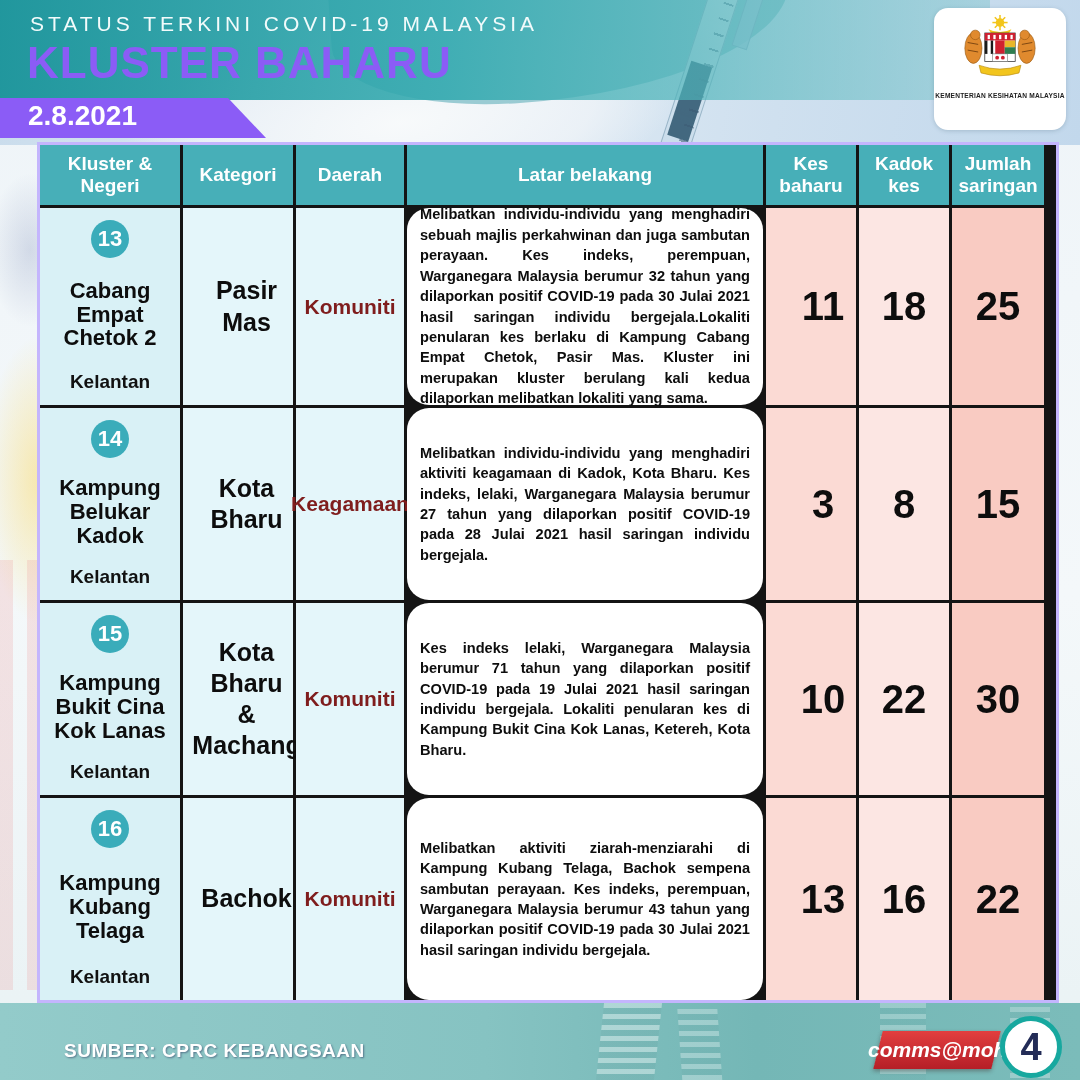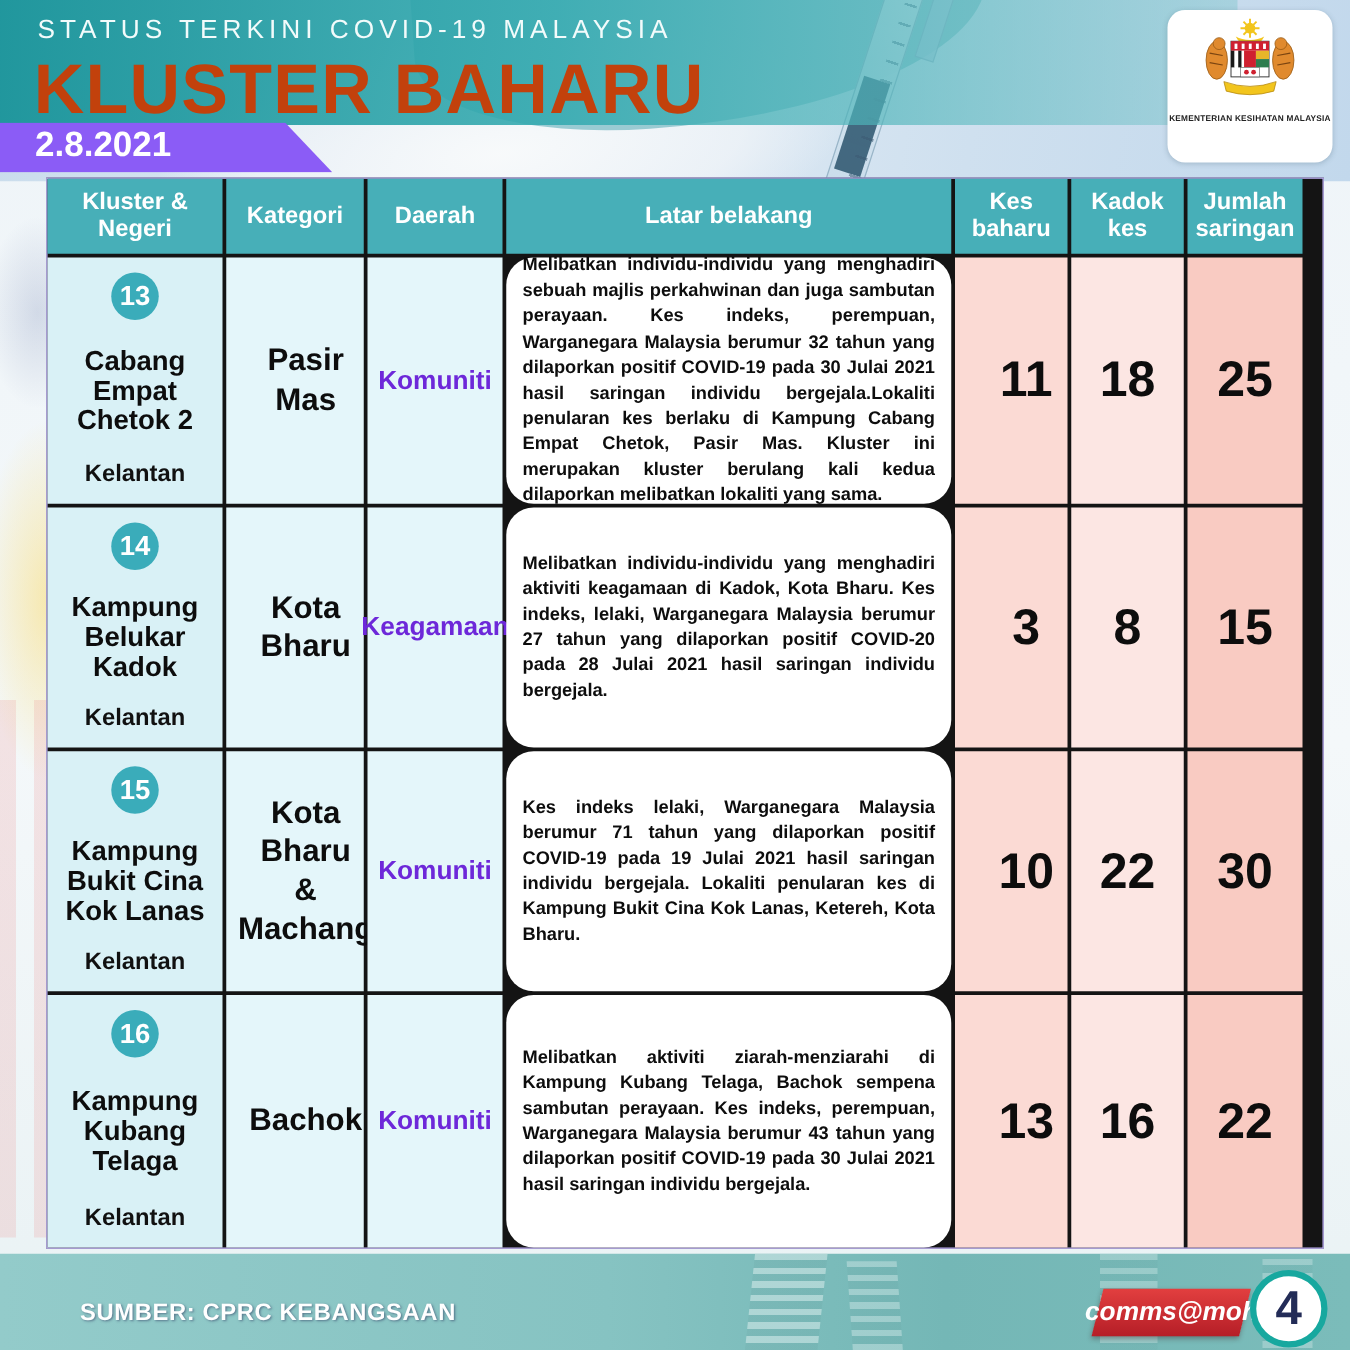--- a/index.html
+++ b/index.html
@@ -31,52 +31,52 @@
     background:repeating-linear-gradient(180deg, rgba(60,90,115,.55) 0 2px, rgba(0,0,0,0) 2px 16px); }
   .syringe-plunger { position:absolute; left:745px; top:-40px; width:16px; height:90px;
     transform:rotate(18deg); background:rgba(180,205,225,.8); border:1px solid rgba(110,145,170,.4); }
 
   
   .header-band { position:absolute; left:0; top:0; width:990px; height:100px;
     background:linear-gradient(90deg, rgba(26,148,154,.96) 0%, rgba(52,170,176,.88) 45%, rgba(90,185,190,.62) 78%, rgba(120,195,200,.40) 100%);
     border-radius:0 0 48px 0; }
   .kicker { position:absolute; left:30px; top:12px; color:#f2fbfb; font-size:21px; font-weight:500;
     letter-spacing:4px; }
-  .main-title { position:absolute; left:27px; top:38px; color:#c2410c; font-size:56px; font-weight:700;
+  .main-title { position:absolute; left:27px; top:38px; color:#8b5cf6; font-size:44px; font-weight:700;
     letter-spacing:1px; }
   .date-ribbon { position:absolute; left:0; top:98px; width:266px; height:40px; background:#8b5cf6;
     -webkit-clip-path:polygon(0 0, 228px 0, 266px 100%, 0 100%); clip-path:polygon(0 0, 228px 0, 266px 100%, 0 100%); }
   .date-text { position:absolute; left:28px; top:2px; color:#ffffff; font-size:28px; font-weight:700; }
 
   
   .logo-card { position:absolute; left:934px; top:8px; width:132px; height:122px; background:#ffffff;
     border-radius:14px; box-shadow:0 1px 4px rgba(60,90,110,.25); display:flex; flex-direction:column;
     align-items:center; justify-content:flex-start; padding-top:6px; }
   .logo-card .ministry-label { font-size:6.6px; font-weight:700; color:#222; letter-spacing:.2px;
     margin-top:2px; text-align:center; }
 
   
   .covid-table { position:absolute; left:37px; top:142px; width:1022px;
     display:grid; grid-template-columns:140px 110px 108px 356px 90px 90px 92px;
     grid-template-rows:60px 197px 192px 192px 202px; gap:3px; background:#141414;
-    border:1px solid #c4b5fd; }
+    border:3px solid #c4b5fd; }
   .cell { position:relative; }
   .th { background:#47afb8; color:#ffffff; font-weight:700; font-size:19px; line-height:1.15;
     display:flex; align-items:center; justify-content:center; text-align:center; padding:2px 4px; }
   .cell-cluster { background:#d9f1f6; display:flex; flex-direction:column; align-items:center;
     padding:12px 4px 12px; }
   .num-badge { width:38px; height:38px; border-radius:50%; background:#3aacba; color:#fff;
     font-weight:700; font-size:22px; display:flex; align-items:center; justify-content:center; }
   .cluster-name { flex:1; display:flex; align-items:center; justify-content:center; text-align:center;
     font-weight:700; font-size:22px; line-height:1.08; color:#0d0d0d; padding:0 2px; }
   .cluster-state { font-weight:700; font-size:19px; color:#111; }
   .cell-daerah { background:#e4f6fa; display:flex; align-items:center; justify-content:center;
     text-align:center; font-weight:600; font-size:25px; color:#0d0d0d; white-space:pre-line; line-height:1.25;padding-left:17px; }
   .cell-kategori { background:#e4f6fa; display:flex; align-items:center; justify-content:center;
-    text-align:center; font-weight:700; font-size:21px; color:#6d28d9; }
+    text-align:center; font-weight:700; font-size:21px; color:#7f1d1d; }
   .cell-latar { background:#ffffff; display:flex; align-items:center; padding:10px 13px;border-radius:22px; }
   .lb-text { width:100%; text-align:justify; font-weight:700; font-size:14.6px; line-height:1.4; color:#0d0d0d; }
   .cell-num1 { background:#fbdad4;padding-left:24px; } .cell-num2 { background:#fce6e3; } .cell-num3 { background:#f9cbc2; }
   .cell-num { display:flex; align-items:center; justify-content:center; font-weight:700; font-size:40px; color:#0d0d0d; }
 
   
   .photo-bottom { position:absolute; left:0; top:1003px; width:1080px; height:77px; overflow:hidden;
     background:linear-gradient(90deg,#93cbca 0%,#86c3c2 45%,#74b7b6 70%,#7bbcba 100%); }
   .bldg { position:absolute; opacity:.45;
     background:repeating-linear-gradient(180deg, rgba(255,255,255,.85) 0 5px, rgba(90,140,140,.25) 5px 11px); }
@@ -200,21 +200,21 @@
   <div class="cell cell-num cell-num3">25</div>
 
   <div class="cell cell-cluster">
     <div class="num-badge">14</div>
     <div class="cluster-name">Kampung Belukar Kadok</div>
     <div class="cluster-state">Kelantan</div>
   </div>
   <div class="cell cell-daerah">Kota Bharu</div>
   <div class="cell cell-kategori">Keagamaan</div>
   <div class="cell cell-latar">
-    <div class="lb-text">Melibatkan individu-individu yang menghadiri aktiviti keagamaan di Kadok, Kota Bharu. Kes indeks, lelaki, Warganegara Malaysia berumur 27 tahun yang dilaporkan positif COVID-20 pada 28 Julai 2021 hasil saringan individu bergejala.</div>
+    <div class="lb-text">Melibatkan individu-individu yang menghadiri aktiviti keagamaan di Kadok, Kota Bharu. Kes indeks, lelaki, Warganegara Malaysia berumur 27 tahun yang dilaporkan positif COVID-19 pada 28 Julai 2021 hasil saringan individu bergejala.</div>
   </div>
   <div class="cell cell-num cell-num1">3</div>
   <div class="cell cell-num cell-num2">8</div>
   <div class="cell cell-num cell-num3">15</div>
 
   <div class="cell cell-cluster">
     <div class="num-badge">15</div>
     <div class="cluster-name">Kampung Bukit Cina Kok Lanas</div>
     <div class="cluster-state">Kelantan</div>
   </div>

